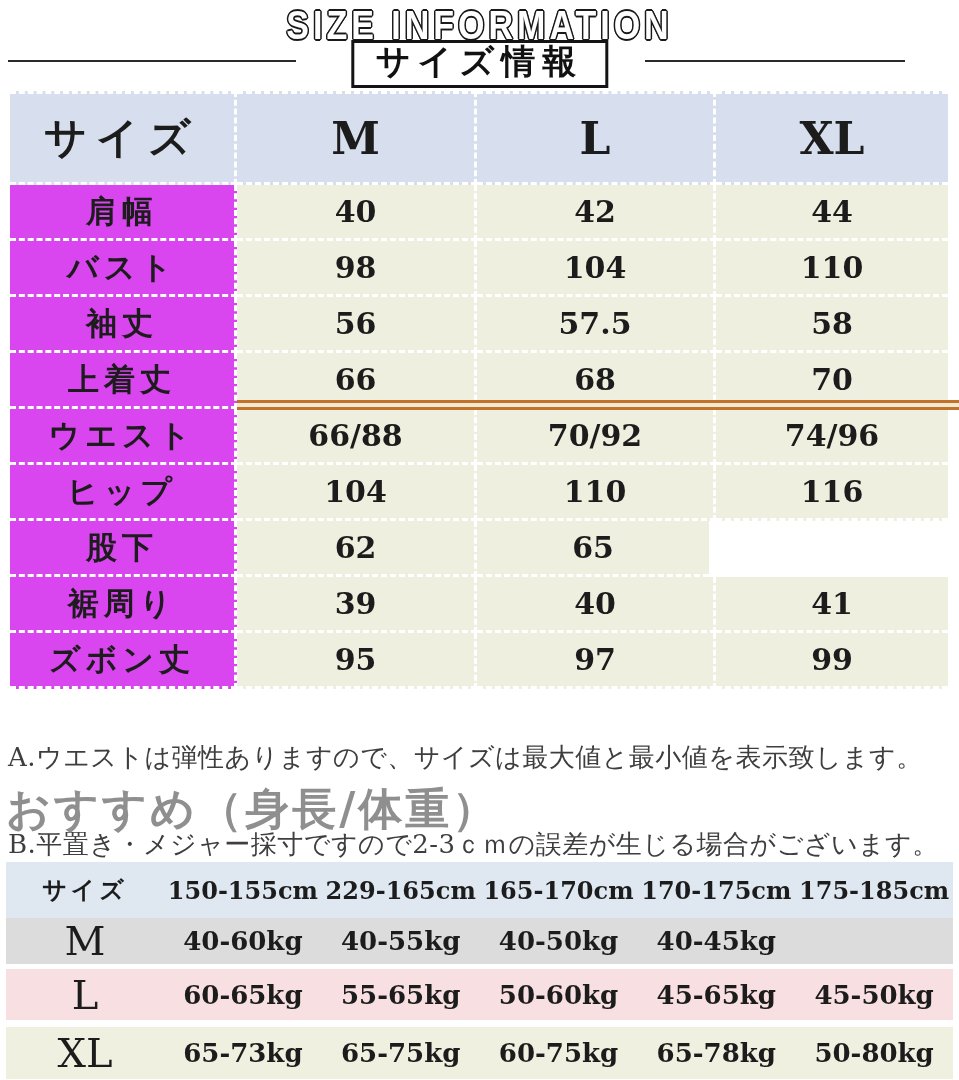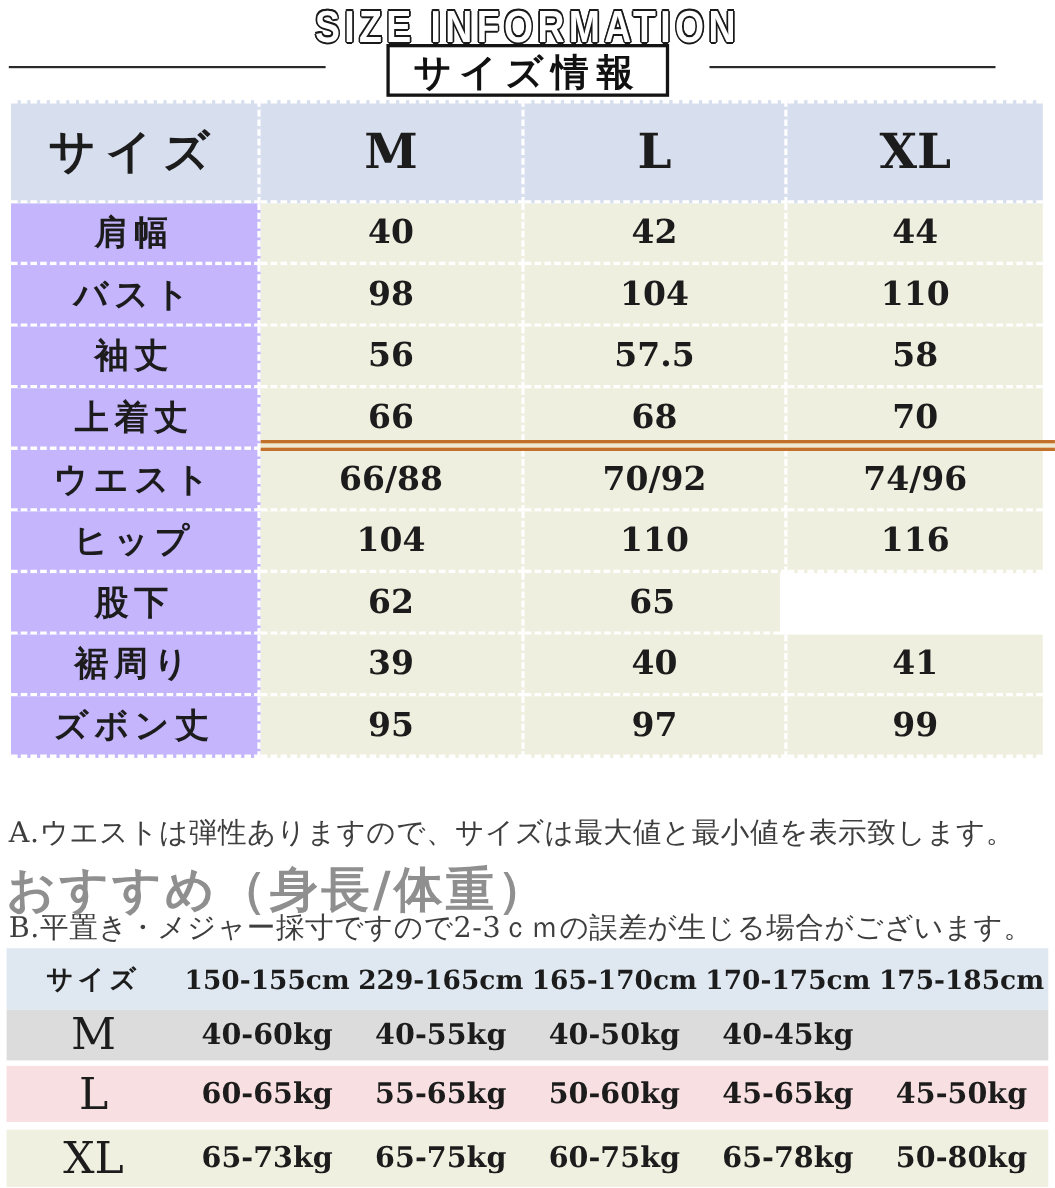--- a/index.html
+++ b/index.html
@@ -19,41 +19,41 @@
     font-weight:700;font-size:34px;letter-spacing:4px;
     color:#ffffff;
     transform:scaleY(1.2);transform-origin:top;
     text-shadow:-1px -1px 0 #1a1a1a,1px -1px 0 #1a1a1a,-1px 1px 0 #1a1a1a,1px 1px 0 #1a1a1a,
                 -1.5px 0 0 #1a1a1a,1.5px 0 0 #1a1a1a,0 -1.5px 0 #1a1a1a,0 1.5px 0 #1a1a1a;
   }
   .jp-box{
     position:absolute;top:40px;left:50%;transform:translateX(-50%);
     height:48px;box-sizing:border-box;
     border:3px solid #141414;background:#ffffff;
-    padding:0 22px;display:flex;align-items:flex-start;justify-content:center;
+    padding:0 22px;display:flex;align-items:flex-end;justify-content:center;
     font-size:34px;font-weight:600;letter-spacing:7px;color:#111111;
     font-family:"DejaVu Serif","Liberation Serif",serif;
     z-index:2;
   }
   .deco-line{position:absolute;top:60px;border-top:2px solid #2a2a2a;height:0;}
   .deco-line.left{left:8px;width:288px;}
   .deco-line.right{left:645px;width:260px;}
 
   
   .size-table{position:absolute;left:10px;top:91px;width:938px;}
   .t1-row{display:flex;height:56px;}
   .t1-row.t1-head{height:94px;}
   .t1-cell{
     box-sizing:border-box;
     display:flex;align-items:center;justify-content:center;
     border-bottom:3px dashed #ffffff;
     background:#efefdf;
     font-size:30px;font-weight:600;
   }
-  .t1-c0{width:227px;background:#c4b5fd;}
+  .t1-c0{width:227px;background:#d946ef;}
   .t1-c1{width:240px;}
   .t1-c2{width:239px;}
   .t1-c3{width:232px;}
   .t1-c0,.t1-c1,.t1-c2{border-right:3px dashed #ffffff;}
   .t1-head .t1-cell{background:#d7deed;border-top:3px dashed #ffffff;}
   .t1-head .t1-c0{font-size:42px;font-weight:700;letter-spacing:9px;}
   .t1-head .t1-size{font-size:44px;font-weight:600;}
   .t1-label{font-size:31px;font-weight:700;letter-spacing:5px;}
 
   .orange-divider{

